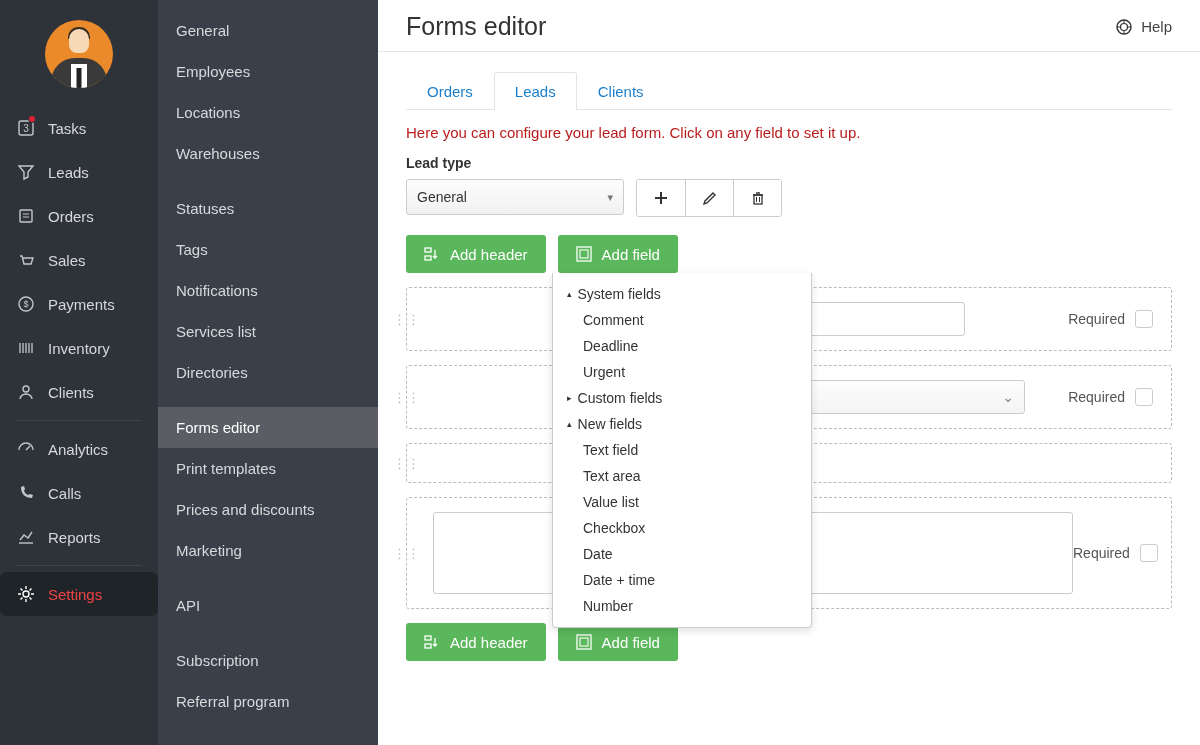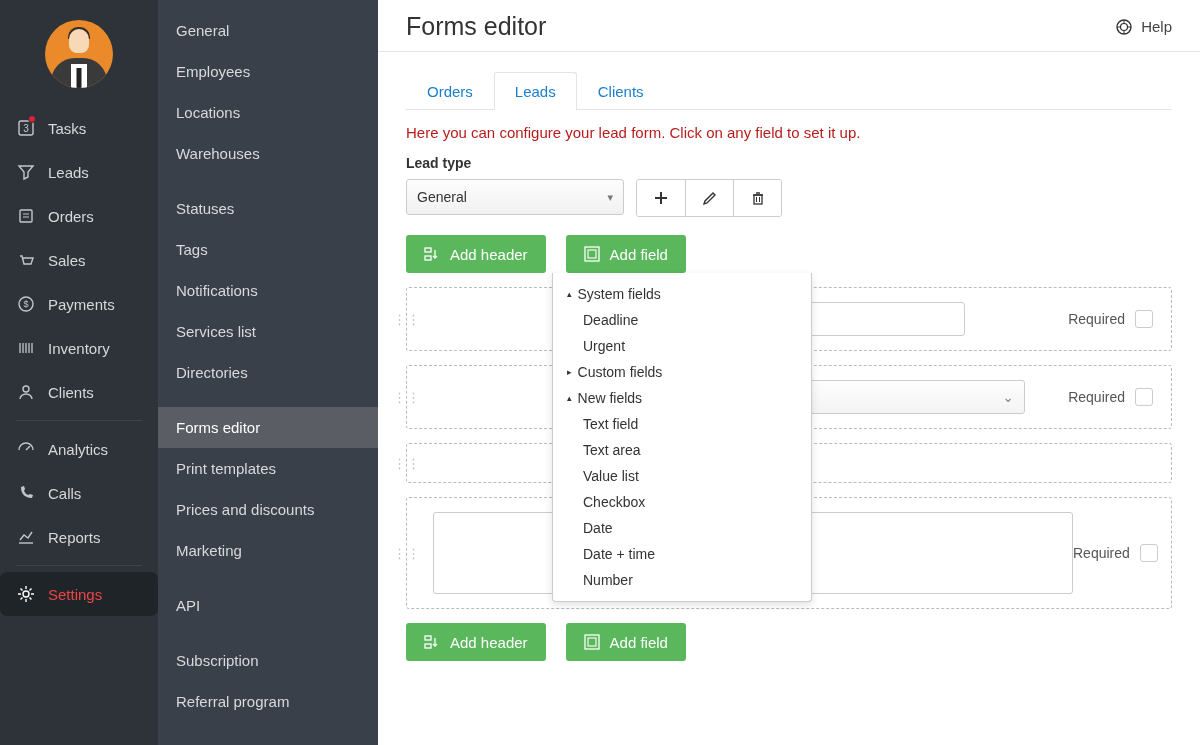--- a/index.html
+++ b/index.html
@@ -42,21 +42,21 @@
 .hint { color: #b91c1c; margin-bottom: 14px; font-size: 15px; }
 .section-label { font-weight: 600; margin-bottom: 8px; font-size: 14px; }
 
 .type-row { display: flex; gap: 12px; margin-bottom: 18px; }
 .select-input { width: 218px; height: 36px; border: 1px solid #ccc; border-radius: 3px; display: flex; align-items: center; justify-content: space-between; padding: 0 10px; background: linear-gradient(#fdfdfd,#f1f1f1); cursor: pointer; }
 .select-input .chev { color: #777; font-size: 11px; }
 .icon-btn-group { display: flex; border: 1px solid #ccc; border-radius: 3px; overflow: hidden; }
 .icon-btn { width: 48px; height: 36px; display: flex; align-items: center; justify-content: center; cursor: pointer; background: #fff; }
 .icon-btn + .icon-btn { border-left: 1px solid #ccc; }
 
-.btn-row { display: flex; gap: 20px; margin-bottom: 14px; }
+.btn-row { display: flex; gap: 12px; margin-bottom: 14px; }
 .btn-green { background: #5bb75b; color: #fff; border: none; border-radius: 3px; height: 38px; padding: 0 18px; display: flex; align-items: center; gap: 10px; cursor: pointer; font-size: 15px; }
 
 .field-block { border: 1px dashed #bbb; border-radius: 3px; padding: 14px 18px; margin-bottom: 14px; display: flex; align-items: center; position: relative; min-height: 64px; }
 .drag-handle { position: absolute; left: -14px; top: 50%; transform: translateY(-50%); color: #bbb; cursor: grab; letter-spacing: 1px; font-size: 13px; }
 .field-input { flex: 0 0 auto; width: 392px; margin-left: 8px; }
 .field-text { height: 34px; border: 1px solid #ccc; border-radius: 3px; width: 100%; }
 .field-select { height: 34px; border: 1px solid #ccc; border-radius: 3px; width: 100%; display: flex; align-items: center; justify-content: flex-end; padding: 0 10px; background: linear-gradient(#fdfdfd,#f4f4f4); }
 .field-textarea { height: 82px; border: 1px solid #ccc; border-radius: 3px; width: 100%; resize: both; }
 .required-wrap { margin-left: auto; display: flex; align-items: center; gap: 10px; color: #555; }
 .chk { width: 18px; height: 18px; border: 1px solid #ccc; border-radius: 3px; background: #fff; }
@@ -311,20 +311,21 @@
               </svg>
             </span>
           <span>Add field</span>
         </button>
 
         <div class="dropdown" style="top:38px;">
           <div class="dd-group">
               <span class="tri">▴</span>
               <span>System fields</span>
             </div>
+          <div class="dd-item">Comment</div>
           <div class="dd-item">Deadline</div>
           <div class="dd-item">Urgent</div>
           <div class="dd-group">
               <span class="tri">▸</span>
               <span>Custom fields</span>
             </div>
           <div class="dd-group">
               <span class="tri">▴</span>
               <span>New fields</span>
             </div>

